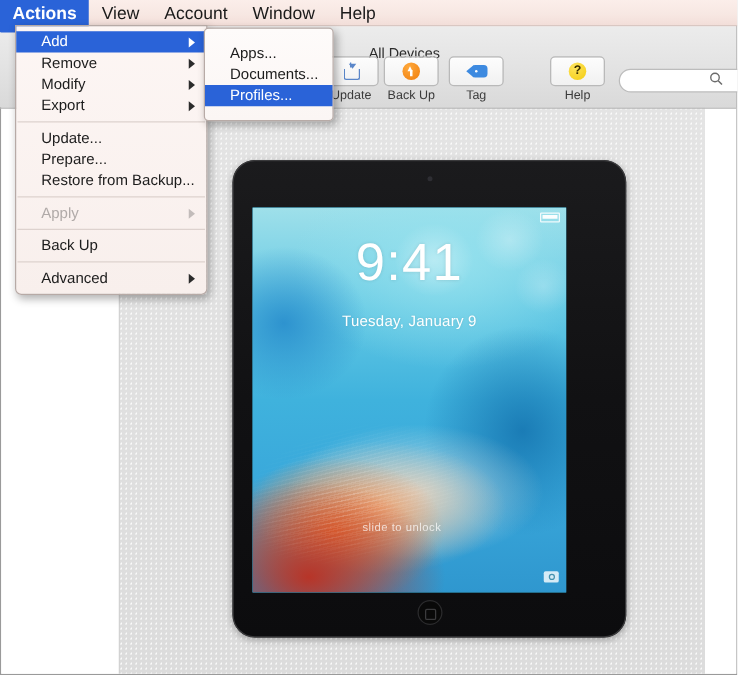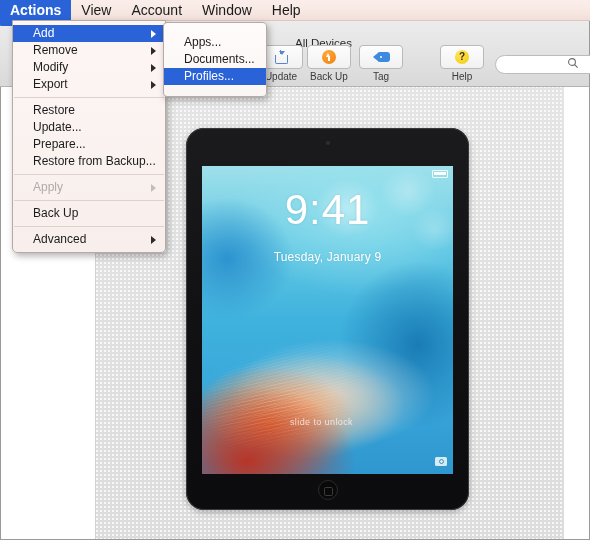--- a/index.html
+++ b/index.html
@@ -279,20 +279,21 @@
   
   .ipad {
     position: absolute;
     left: 186px; top: 128px;
     width: 283px;
     height: 382px;
     background: linear-gradient(to bottom, #1b1b1d 0%, #111113 50%, #0c0c0e 100%);
     border-radius: 18px;
     box-shadow: 0 2px 6px rgba(0,0,0,0.28);
     z-index: 20;
+    padding-left: 32px;
   }
   .ipad-inner {
     position: absolute;
     left: 0; top: 0; right: 0; bottom: 0;
     border-radius: 18px;
     border: 1px solid #3a3a3c;
     box-sizing: border-box;
     pointer-events: none;
   }
   .ipad-camera {
@@ -608,23 +609,20 @@
       <span class="sub-arrow"></span>
     </div>
     <div class="menu-item">
       <span>Export</span>
       <span class="sub-arrow"></span>
     </div>
 
     <div class="menu-sep"></div>
 
     <div class="menu-item">
-      <span>Restore</span>
-    </div>
-    <div class="menu-item">
       <span>Update...</span>
     </div>
     <div class="menu-item">
       <span>Prepare...</span>
     </div>
     <div class="menu-item">
       <span>Restore from Backup...</span>
     </div>
 
     <div class="menu-sep"></div>

